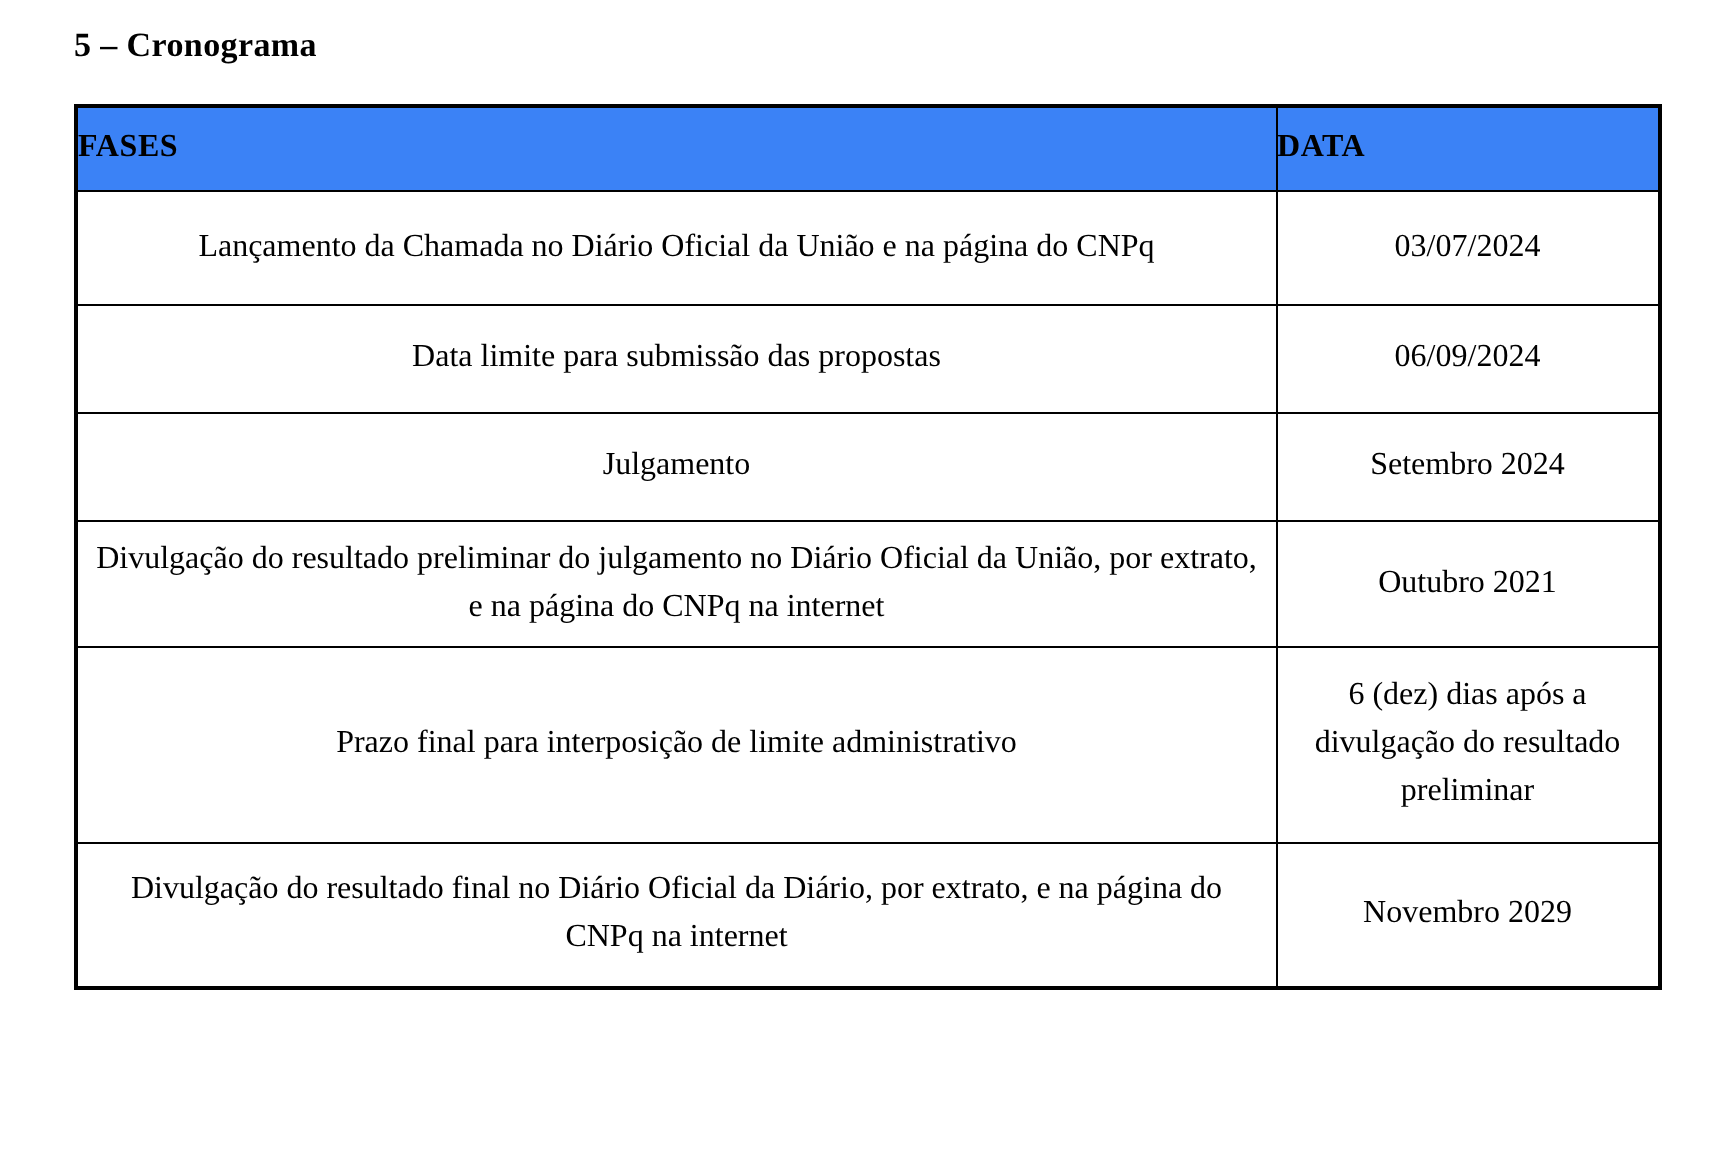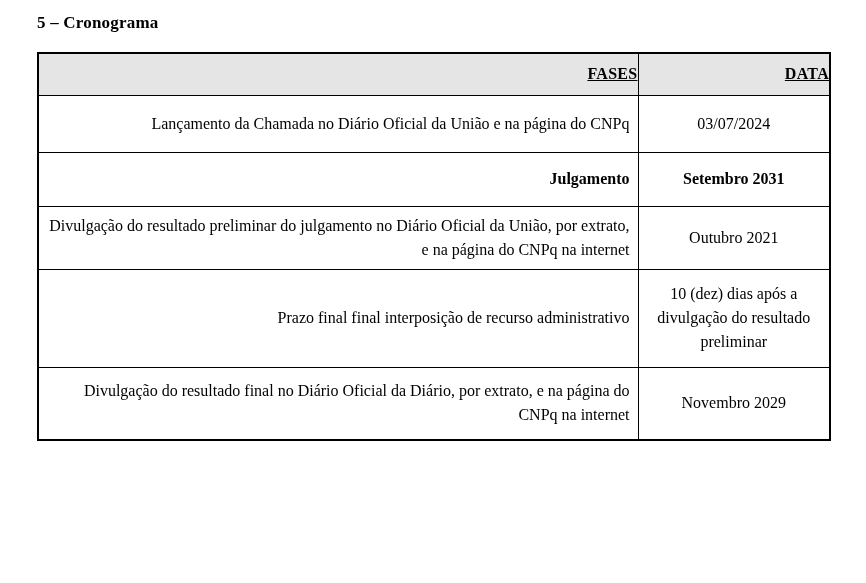--- a/index.html
+++ b/index.html
@@ -29,43 +29,42 @@
     width: 792px;
     border: 2px solid #000000;
   }
   table.cronograma th,
   table.cronograma td {
     border: 1px solid #000000;
     font-size: 16px;
     vertical-align: middle;
   }
   table.cronograma th {
-    background: #e5e5e5;
+    background: #3b82f6;
     font-weight: bold;
-    text-align: right;
+    text-align: left;
     height: 42px;
     letter-spacing: 0.3px;
-    text-decoration: underline;
   }
   col.col-fases { width: 600px; }
   col.col-data  { width: 192px; }
   td.cell-fase {
-    text-align: right;
+    text-align: center;
     padding: 4px 8px 4px 8px;
     line-height: 24px;
   }
   td.cell-data {
     text-align: center;
     padding: 4px 14px;
     line-height: 24px;
   }
   tr.r0 td { height: 57px; }
   tr.r1 td { height: 53px; }
   tr.r2 td { height: 54px; }
-  tr.r3 td { height: 54px; font-weight: bold; }
+  tr.r3 td { height: 54px; }
   tr.r4 td { height: 63px; }
   tr.r5 td { height: 98px; }
   tr.r6 td { height: 73px; }
 </style>
 </head>
 <body>
 
 <div class="page">
 
   <div class="section-title">5 – Cronograma</div>
@@ -79,31 +78,35 @@
       <tr>
         <th>FASES</th>
         <th>DATA</th>
       </tr>
     </thead>
     <tbody>
       <tr class="r0">
         <td class="cell-fase">Lançamento da Chamada no Diário Oficial da União e na página do CNPq</td>
         <td class="cell-data">03/07/2024</td>
       </tr>
+      <tr class="r2">
+        <td class="cell-fase">Data limite para submissão das propostas</td>
+        <td class="cell-data">06/09/2024</td>
+      </tr>
       <tr class="r3">
         <td class="cell-fase">Julgamento</td>
-        <td class="cell-data">Setembro 2031</td>
+        <td class="cell-data">Setembro 2024</td>
       </tr>
       <tr class="r4">
         <td class="cell-fase">Divulgação do resultado preliminar do julgamento no Diário Oficial da União, por extrato, e na página do CNPq na internet</td>
         <td class="cell-data">Outubro 2021</td>
       </tr>
       <tr class="r5">
-        <td class="cell-fase">Prazo final final interposição de recurso administrativo</td>
-        <td class="cell-data">10 (dez) dias após a divulgação do resultado preliminar</td>
+        <td class="cell-fase">Prazo final para interposição de limite administrativo</td>
+        <td class="cell-data">6 (dez) dias após a divulgação do resultado preliminar</td>
       </tr>
       <tr class="r6">
         <td class="cell-fase">Divulgação do resultado final no Diário Oficial da Diário, por extrato, e na página do CNPq na internet</td>
         <td class="cell-data">Novembro 2029</td>
       </tr>
     </tbody>
   </table>
 
 </div>
 

